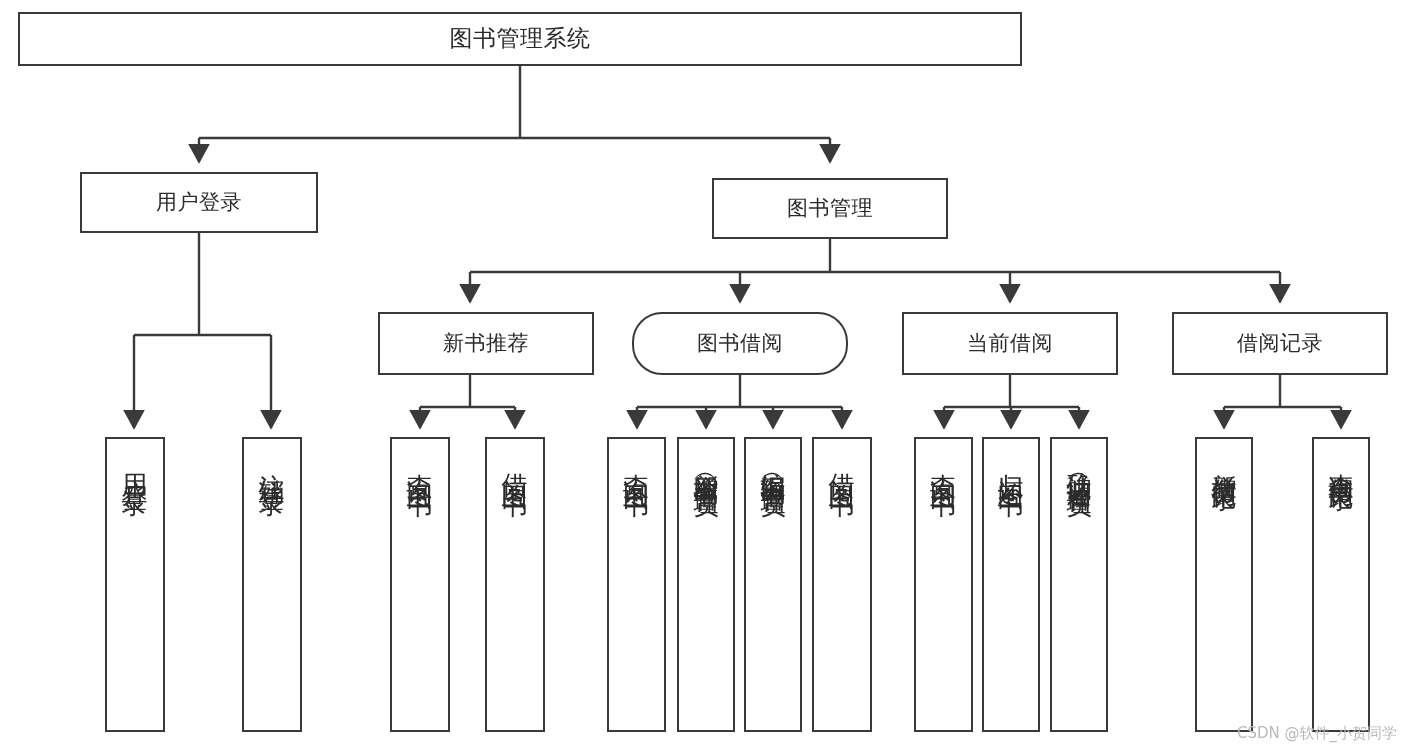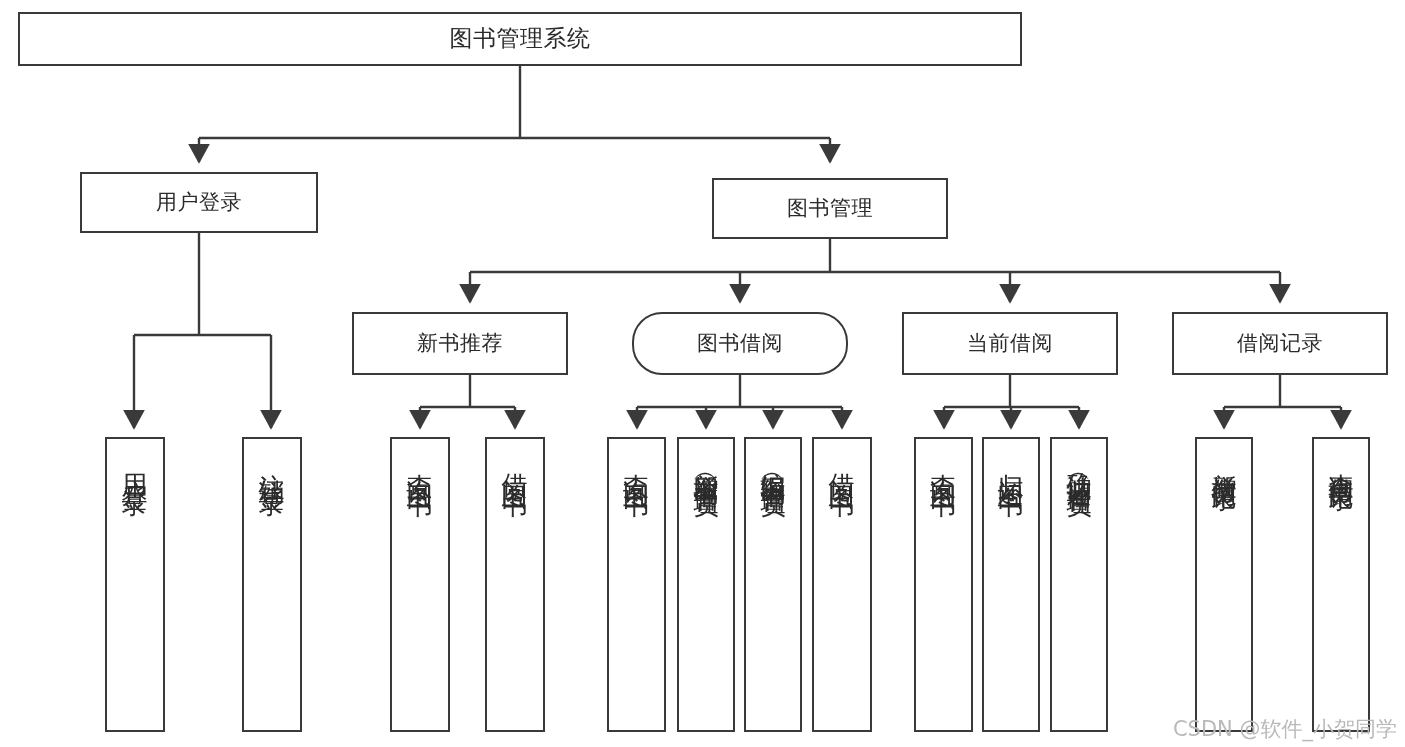--- a/index.html
+++ b/index.html
@@ -54,21 +54,21 @@
     line-height:1.0;
     letter-spacing:6px;
     white-space:nowrap;
   }
   .leaf.tall .lbl{font-size:25px;letter-spacing:3px;}
 
   
   .watermark{
     position:absolute;
     right:8px;bottom:4px;
-    font-size:21px;
+    font-size:15px;
     color:#b9b9b9;
     white-space:nowrap;
     pointer-events:none;
   }
 </style>
 </head>
 <body>
 
 <div id="canvas">
 
@@ -127,21 +127,21 @@
     <span class="lbl">图书管理系统</span>
   </div>
 
   <div class="node hbox" style="left:80px;top:172px;width:238px;height:61px;">
     <span class="lbl">用户登录</span>
   </div>
   <div class="node hbox" style="left:712px;top:178px;width:236px;height:61px;">
     <span class="lbl">图书管理</span>
   </div>
 
-  <div class="node hbox" style="left:352px;top:312px;width:216px;height:63px;">
+  <div class="node hbox" style="left:378px;top:312px;width:216px;height:63px;">
     <span class="lbl">新书推荐</span>
   </div>
   <div class="node hbox" style="left:632px;top:312px;width:216px;height:63px;border-radius:30px;">
     <span class="lbl">图书借阅</span>
   </div>
   <div class="node hbox" style="left:1172px;top:312px;width:216px;height:63px;">
     <span class="lbl">借阅记录</span>
   </div>
   <div class="node hbox" style="left:902px;top:312px;width:216px;height:63px;">
     <span class="lbl">当前借阅</span>

